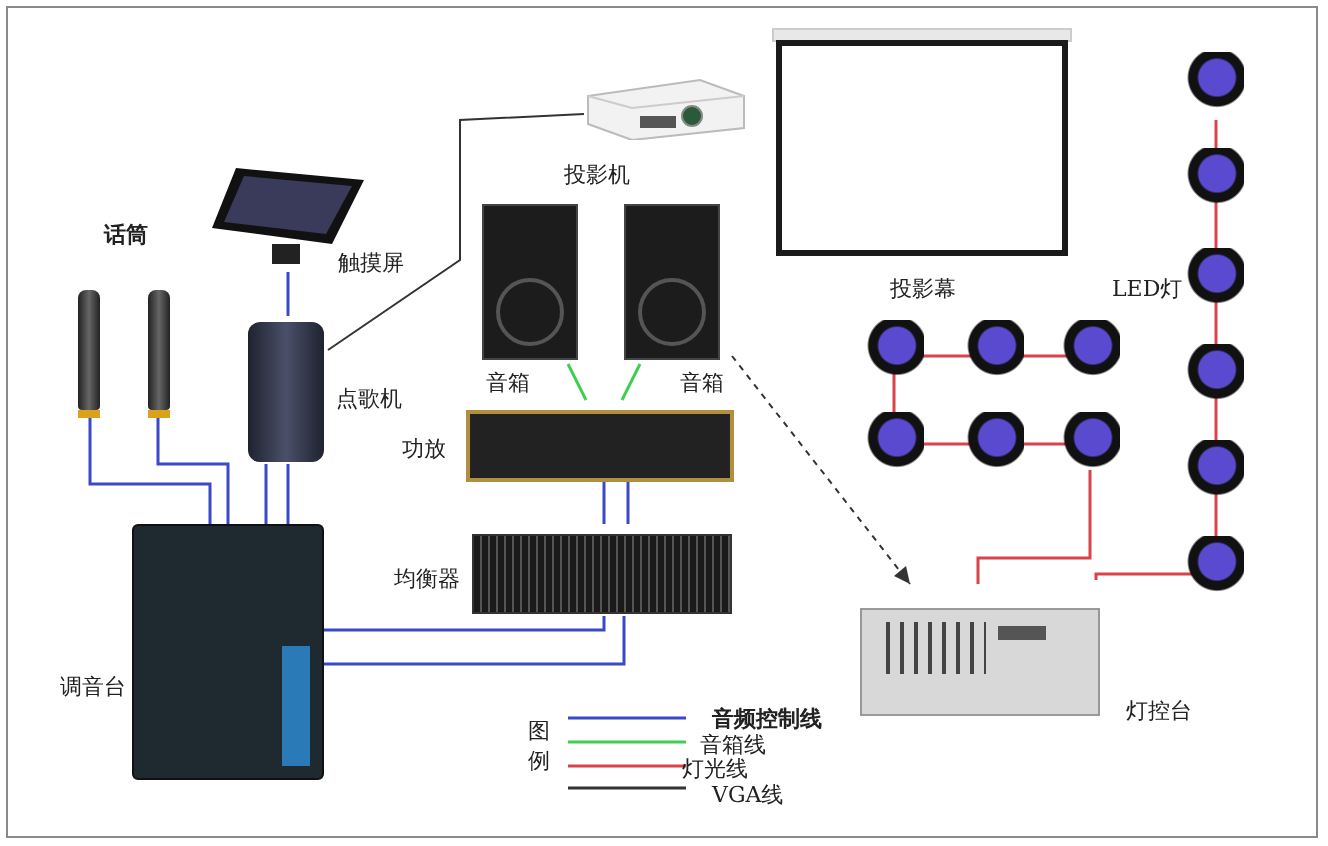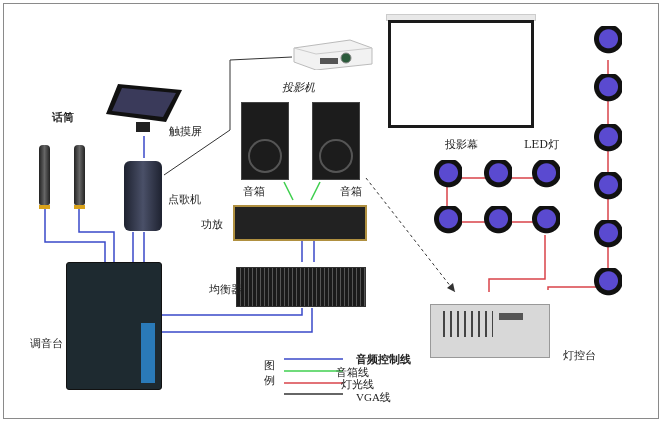--- a/index.html
+++ b/index.html
@@ -51,21 +51,21 @@
 </svg>
 
 <div class="dev" style="left:290px;top:38px;width:84px;height:32px;">
   <svg width="84" height="32">
       <path d="M4 10 L60 2 L82 10 L82 26 L26 32 L4 24 Z" fill="#f2f2f2" stroke="#bbb"></path>
       <path d="M4 10 L26 16 L82 10" stroke="#ccc" fill="none"></path>
       <circle cx="56" cy="20" r="5" fill="#2a5a3a" stroke="#888"></circle>
       <rect x="30" y="20" width="18" height="6" fill="#555"></rect>
     </svg>
 </div>
-<div class="lbl" style="left:282px;top:80px;font-style:italic;">投影机</div>
+<div class="lbl" style="left:282px;top:80px;">投影机</div>
 
 <div class="dev" style="left:386px;top:14px;width:148px;height:116px;">
   <div style="position:absolute;left:0;top:0;width:148px;height:5px;background:#e8e8e8;border:1px solid #ccc;"></div>
   <div style="position:absolute;left:2px;top:6px;width:140px;height:102px;border:3px solid #1a1a1a;background:#fff;"></div>
 </div>
 <div class="lbl" style="left:445px;top:137px;">投影幕</div>
 
 <div class="dev" style="left:104px;top:82px;width:80px;height:52px;">
   <svg width="80" height="52">
       <path d="M14 2 L78 8 L62 40 L2 32 Z" fill="#111"></path>
@@ -94,46 +94,46 @@
 <div class="dev" style="left:312px;top:102px;width:46px;height:76px;background:#1c1c1c;border:1px solid #444;">
     <div style="position:absolute;left:6px;top:36px;width:30px;height:30px;border:2px solid #555;border-radius:50%;"></div>
   </div>
 <div class="lbl" style="left:243px;top:184px;">音箱</div>
 <div class="lbl" style="left:340px;top:184px;">音箱</div>
 
 <div class="dev" style="left:233px;top:205px;width:130px;height:32px;background:#222;border:2px solid #b09040;"></div>
 <div class="lbl" style="left:201px;top:217px;font-family:Liberation Serif, serif;">功放</div>
 
 <div class="dev" style="left:236px;top:267px;width:128px;height:38px;background:repeating-linear-gradient(90deg,#1a1a1a 0 3px,#555 3px 4px);border:1px solid #333;"></div>
-<div class="lbl" style="left:197px;top:282px;margin-left:12px;">均衡器</div>
+<div class="lbl" style="left:197px;top:282px;">均衡器</div>
 
 <div class="dev" style="left:66px;top:262px;width:94px;height:126px;background:#1e2a30;border:1px solid #111;border-radius:3px;">
   <div style="position:absolute;right:6px;top:60px;width:14px;height:60px;background:#2a7ab8;"></div>
 </div>
 <div class="lbl" style="left:30px;top:312px;margin-top:24px;">调音台</div>
 
 <div class="dev" style="left:432px;top:160px;width:30px;height:32px;background:radial-gradient(circle at 55% 40%,#5a4ad0 0 9px,#111 10px 14px,transparent 15px);"></div>
 <div class="dev" style="left:482px;top:160px;width:30px;height:32px;background:radial-gradient(circle at 55% 40%,#5a4ad0 0 9px,#111 10px 14px,transparent 15px);"></div>
 <div class="dev" style="left:530px;top:160px;width:30px;height:32px;background:radial-gradient(circle at 55% 40%,#5a4ad0 0 9px,#111 10px 14px,transparent 15px);"></div>
 <div class="dev" style="left:432px;top:206px;width:30px;height:32px;background:radial-gradient(circle at 55% 40%,#5a4ad0 0 9px,#111 10px 14px,transparent 15px);"></div>
 <div class="dev" style="left:482px;top:206px;width:30px;height:32px;background:radial-gradient(circle at 55% 40%,#5a4ad0 0 9px,#111 10px 14px,transparent 15px);"></div>
 <div class="dev" style="left:530px;top:206px;width:30px;height:32px;background:radial-gradient(circle at 55% 40%,#5a4ad0 0 9px,#111 10px 14px,transparent 15px);"></div>
 
 <div class="dev" style="left:592px;top:26px;width:30px;height:32px;background:radial-gradient(circle at 55% 40%,#5a4ad0 0 9px,#111 10px 14px,transparent 15px);"></div>
 <div class="dev" style="left:592px;top:74px;width:30px;height:32px;background:radial-gradient(circle at 55% 40%,#5a4ad0 0 9px,#111 10px 14px,transparent 15px);"></div>
 <div class="dev" style="left:592px;top:124px;width:30px;height:32px;background:radial-gradient(circle at 55% 40%,#5a4ad0 0 9px,#111 10px 14px,transparent 15px);"></div>
 <div class="dev" style="left:592px;top:172px;width:30px;height:32px;background:radial-gradient(circle at 55% 40%,#5a4ad0 0 9px,#111 10px 14px,transparent 15px);"></div>
 <div class="dev" style="left:592px;top:220px;width:30px;height:32px;background:radial-gradient(circle at 55% 40%,#5a4ad0 0 9px,#111 10px 14px,transparent 15px);"></div>
 <div class="dev" style="left:592px;top:268px;width:30px;height:32px;background:radial-gradient(circle at 55% 40%,#5a4ad0 0 9px,#111 10px 14px,transparent 15px);"></div>
-<div class="lbl" style="left:524px;top:137px;">LED灯</div>
+<div class="lbl" style="left:556px;top:137px;">LED灯</div>
 
 <div class="dev" style="left:430px;top:304px;width:118px;height:52px;background:#d8d8d8;border:1px solid #999;">
   <div style="position:absolute;left:12px;top:6px;width:50px;height:26px;background:repeating-linear-gradient(90deg,#444 0 2px,transparent 2px 7px);"></div>
   <div style="position:absolute;left:68px;top:8px;width:24px;height:7px;background:#555;"></div>
 </div>
 <div class="lbl" style="left:563px;top:348px;">灯控台</div>
 
 <div class="lbl" style="left:264px;top:358px;">图</div>
 <div class="lbl" style="left:264px;top:373px;">例</div>
 <div class="lbl" style="left:356px;top:352px;font-weight:bold;">音频控制线</div>
-<div class="lbl" style="left:336px;top:365px;">音箱线</div>
+<div class="lbl" style="left:350px;top:365px;">音箱线</div>
 <div class="lbl" style="left:341px;top:377px;">灯光线</div>
-<div class="lbl" style="left:356px;top:390px;font-family:Liberation Serif, serif;">VGA线</div>
+<div class="lbl" style="left:356px;top:390px;">VGA线</div>
 
 </body></html>

